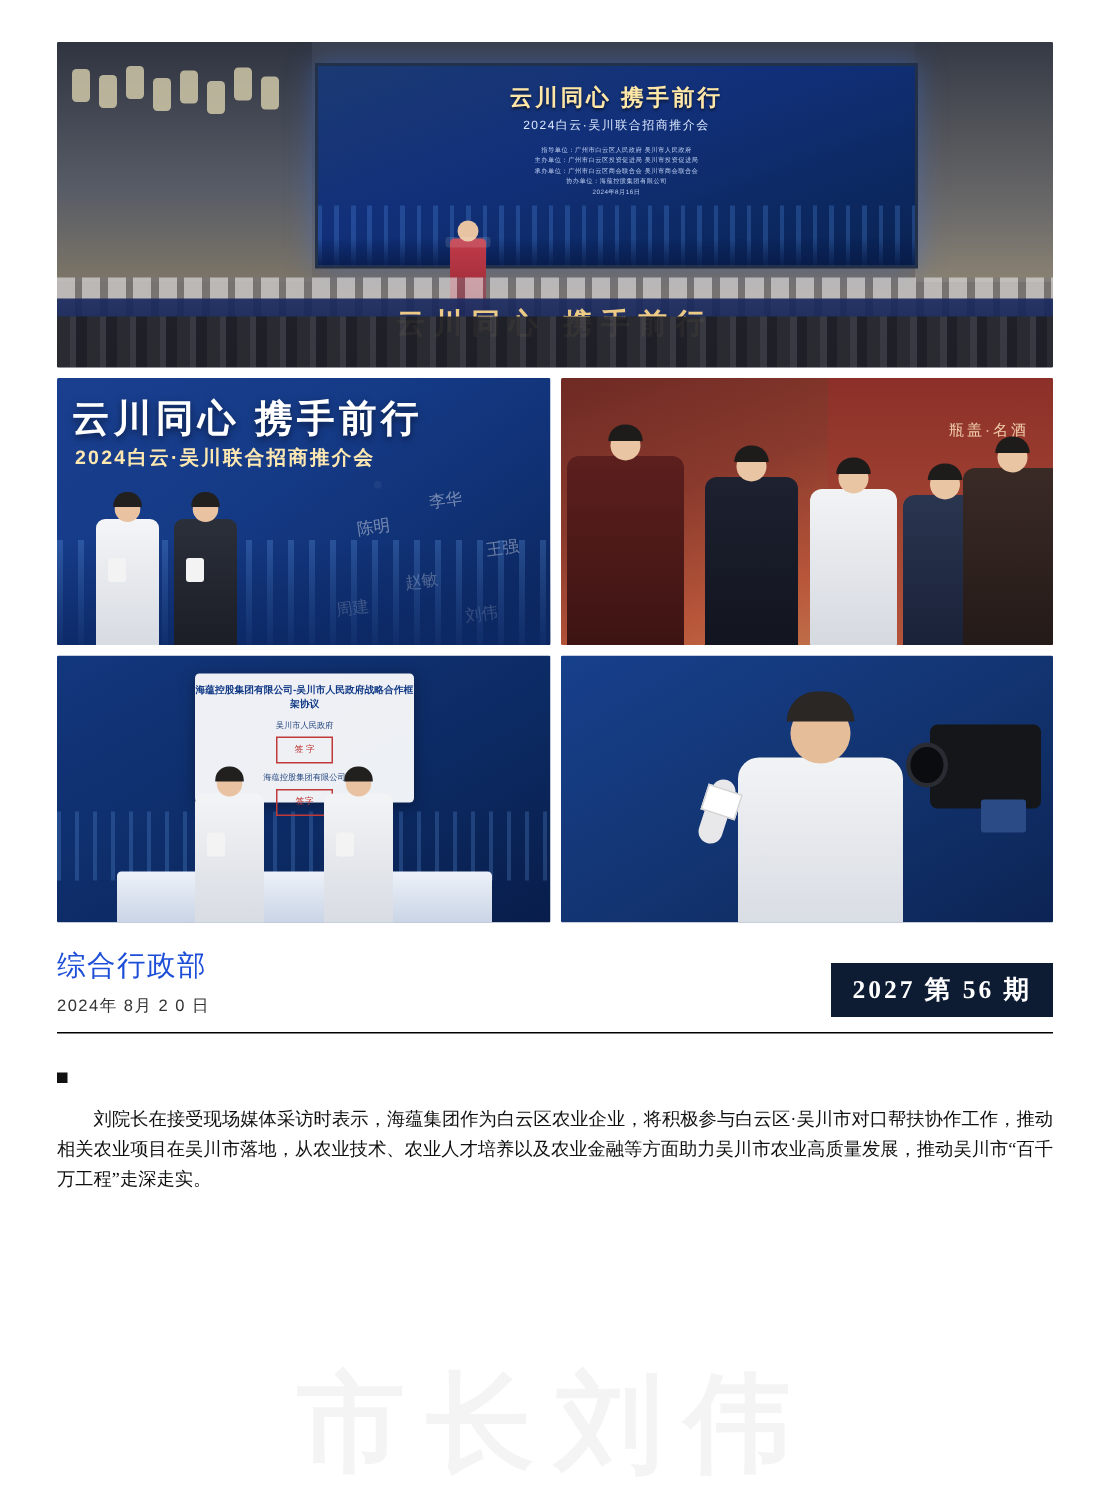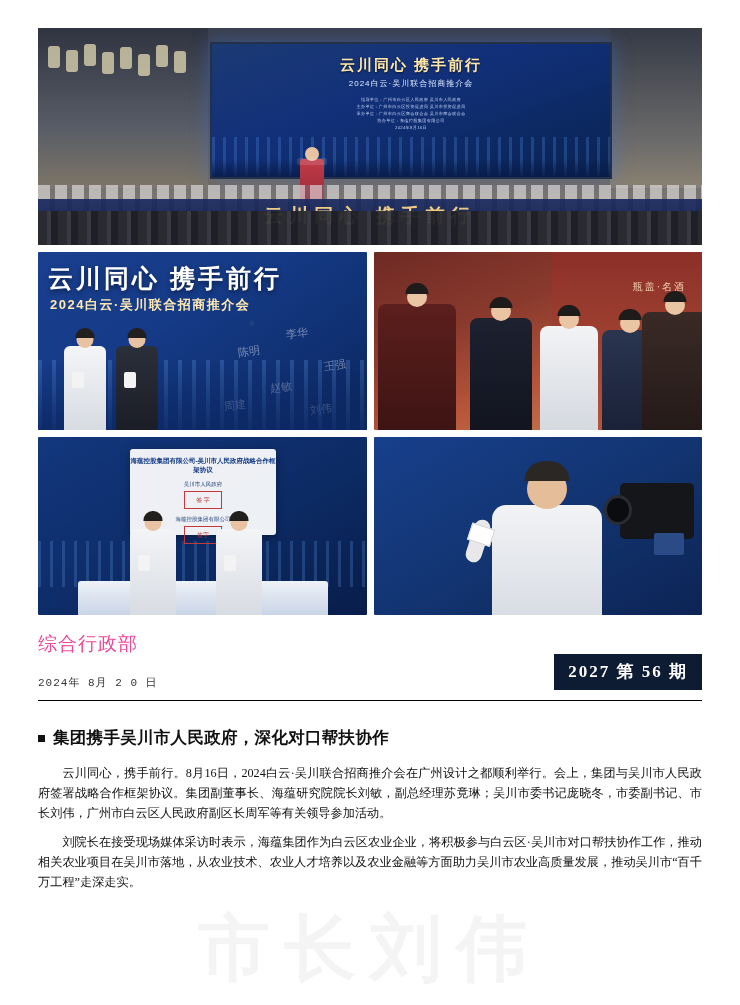--- a/index.html
+++ b/index.html
@@ -326,26 +326,26 @@
   .masthead {
     margin-top: 16px;
     display: flex;
     align-items: flex-end;
     justify-content: space-between;
     padding-bottom: 8px;
   }
   .masthead-left .dept {
     font-family: Liberation Mono, monospace;
     font-size: 19px;
-    color: #ec4899;
+    color: #1d4ed8;
     letter-spacing: 1px;
   }
   .masthead-left .date {
-    margin-top: 18px;
-    font-family: Liberation Mono, monospace;
+    margin-top: 6px;
+    font-family: Liberation Sans, sans-serif;
     font-size: 11px;
     color: #333;
     letter-spacing: 1px;
   }
   .issue-box {
     background: #0d1b33;
     color: #ffffff;
     font-family: "Liberation Serif", serif;
     font-size: 17px;
     font-weight: bold;
@@ -506,22 +506,20 @@
       <div class="dept">综合行政部</div>
       <div class="date">2024年 8月 2 0 日</div>
     </div>
     <div class="issue-box">2027  第 56 期</div>
   </div>
   <div class="rule"></div>
 
   <div class="article">
     <div class="headline">
       <span class="bullet"></span>
-      <span>集团携手吴川市人民政府，深化对口帮扶协作</span>
     </div>
     <div class="body-text">
-      <p>云川同心，携手前行。8月16日，2024白云·吴川联合招商推介会在广州设计之都顺利举行。会上，集团与吴川市人民政府签署战略合作框架协议。集团副董事长、海蕴研究院院长刘敏，副总经理苏竟琳；吴川市委书记庞晓冬，市委副书记、市长刘伟，广州市白云区人民政府副区长周军等有关领导参加活动。</p>
       <p>刘院长在接受现场媒体采访时表示，海蕴集团作为白云区农业企业，将积极参与白云区·吴川市对口帮扶协作工作，推动相关农业项目在吴川市落地，从农业技术、农业人才培养以及农业金融等方面助力吴川市农业高质量发展，推动吴川市“百千万工程”走深走实。</p>
 
     </div>
   </div>
 
 </div>
 
 </body></html>

